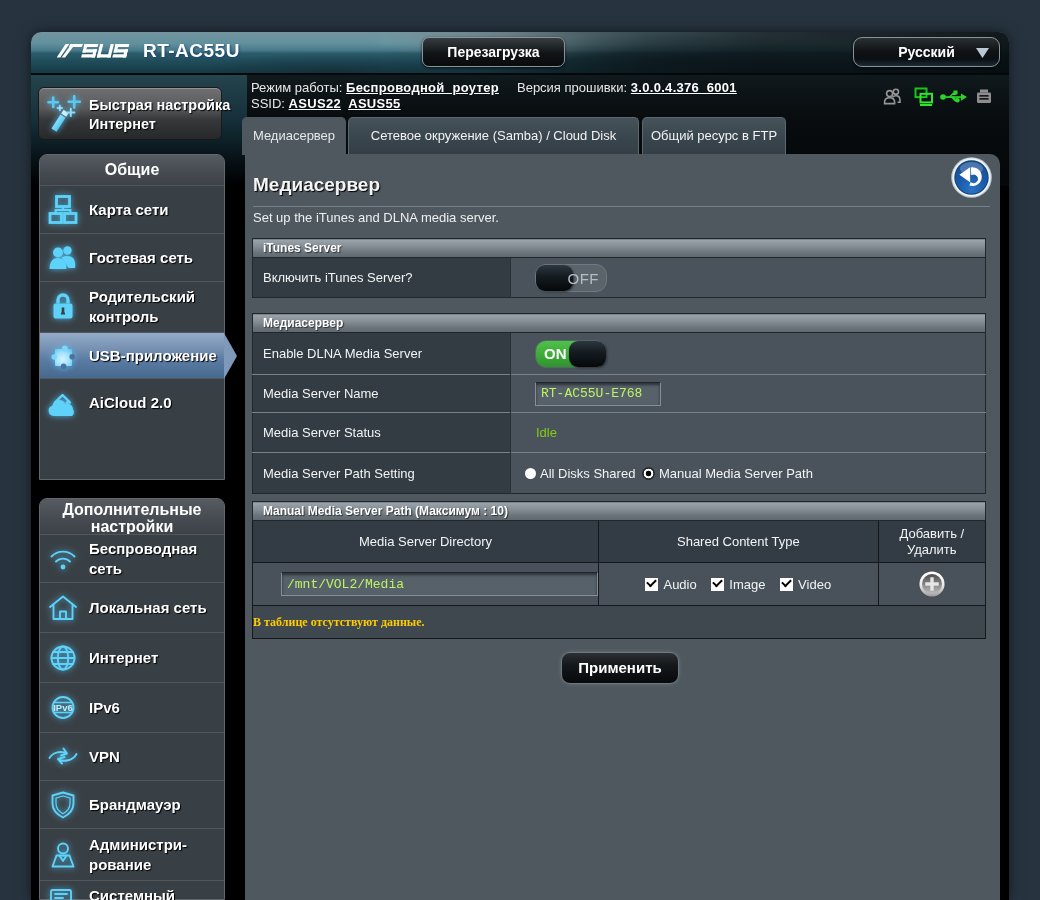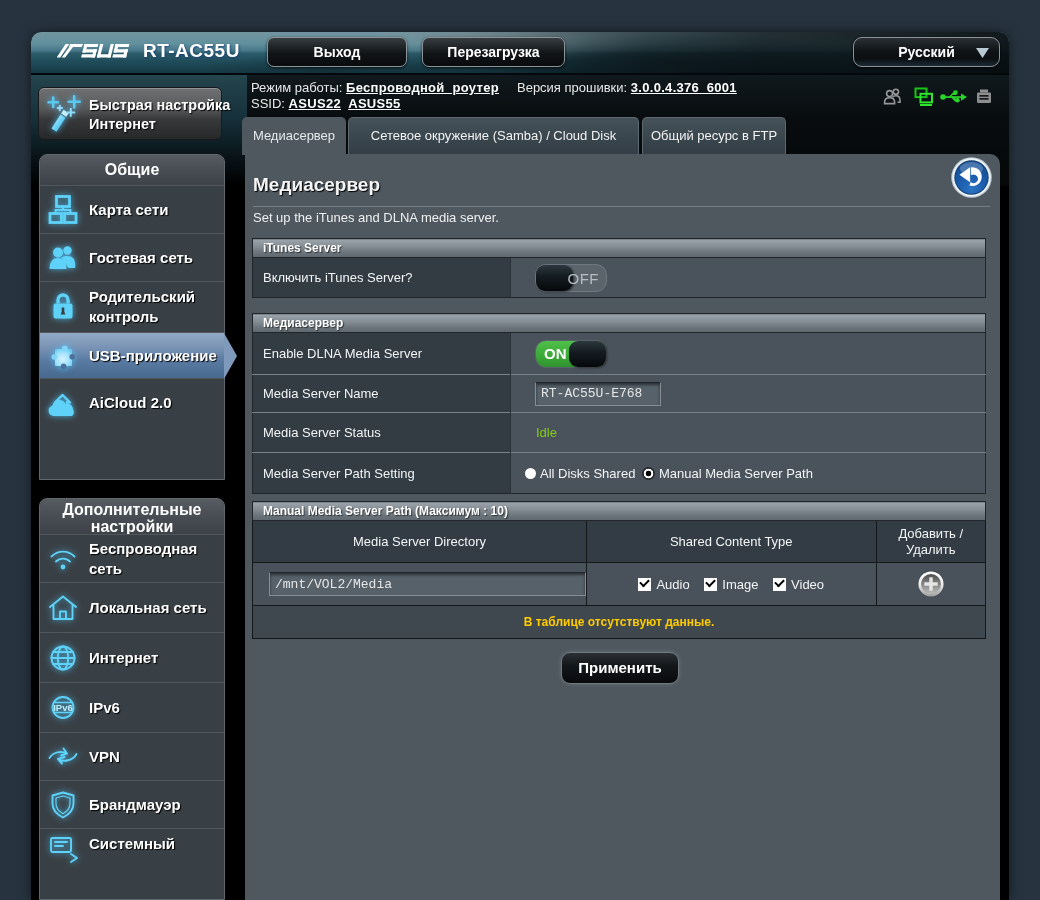--- a/index.html
+++ b/index.html
@@ -62,30 +62,30 @@
 td.vl { background:#4a535b; color:#f2f4f5; font-size:13px; padding-left:24px; }
 tr.sep td { border-top:1px solid #78828a; }
 
 .toggle { position:relative; width:72px; height:28px; border-radius:11px; background:#5b646b; border:1px solid #6e7880; }
 .toggle .knob { position:absolute; left:0px; top:0px; width:37px; height:26px; border-radius:9px; background:linear-gradient(to bottom,#2c373e 0%,#141b20 45%,#05080a 100%); box-shadow:1px 1px 2px rgba(0,0,0,0.5); }
 .toggle .knob.r { left:auto; right:0; }
 .toggle .offtxt { position:absolute; right:7px; top:5px; font-size:15px; color:#b6bec3; letter-spacing:0.5px; }
 .toggle.on { background:linear-gradient(to bottom,#4fc04a 0%,#3aa936 60%,#319230 100%); border:1px solid #59636b; }
 .toggle .ontxt { position:absolute; left:8px; top:4px; font-size:15px; font-weight:bold; color:#fff;text-align:center; }
 
-.txt { height:24px; background:#57616a; border:1px solid #878f95; border-top:1px solid #20262b; box-shadow:inset 0 2px 3px rgba(0,0,0,0.5); color:#e5e5e5; font-family:"Liberation Mono", monospace; font-size:13px; padding:0 0 0 5px; outline:none; }
+.txt { height:24px; background:#57616a; border:1px solid #878f95; border-top:1px solid #20262b; box-shadow:inset 0 2px 3px rgba(0,0,0,0.5); color:#bef264; font-family:"Liberation Mono", monospace; font-size:13px; padding:0 0 0 5px; outline:none; }
 
 .radio { display:inline-block; width:11px; height:11px; border-radius:50%; background:#fff; vertical-align:-1px; }
 .radio.chk { width:13px; height:13px; background:radial-gradient(circle, #000 0 2.6px, #fff 3.1px 4.6px, #23282c 5.1px); vertical-align:-2px; }
 .rlbl { margin-left:4px; }
 
 table.t3 td { border:1px solid #14181b; }
 table.t3 tr.ch td { background:#333c44; color:#f2f4f5; font-size:13px; text-align:center; line-height:16px; }
 table.t3 tr.cr td { background:#49525a; text-align:center; color:#f2f4f5; font-size:13px; }
-table.t3 tr.msg td { background:#3f484f; color:#ffcc00; font-family:Liberation Sans, sans-serif; font-size:12px; font-weight:bold; text-align:center; }
+table.t3 tr.msg td { background:#3f484f; color:#ffcc00; font-family:Liberation Serif, serif; font-size:12px; font-weight:bold; text-align:left; }
 .cb { display:inline-block; width:13px; height:13px; background:#fff; vertical-align:-2px; position:relative; }
 .cb:after { content:""; position:absolute; left:2px; top:1px; width:7px; height:4px; border-left:2.5px solid #000; border-bottom:2.5px solid #000; transform:rotate(-45deg); }
 .cblbl { margin-left:5px; }
 #applybtn { position:absolute; left:316px; top:498px; width:118px; height:32px; border-radius:9px; background:linear-gradient(to bottom,#2b3034 0%,#15181b 40%,#07090b 100%); border:1px solid #71797f; color:#fff; font-size:15px; font-weight:bold; text-align:center; line-height:30px; box-shadow:0 0 4px rgba(180,190,200,0.25); }
 </style>
 </head>
 <body>
 <div id="frame">
   <div id="band"></div>
     <div id="band-smudge"></div>
@@ -108,21 +108,20 @@
       <rect x="50.7" y="0" width="3.2" height="13.4"></rect>
       <rect x="40.1" y="10.3" width="13.8" height="3.1"></rect>
       <rect x="55.6" y="0" width="13.8" height="3.1"></rect>
       <rect x="55.6" y="0" width="3.2" height="8.4"></rect>
       <rect x="55.6" y="5.3" width="13.8" height="3.1"></rect>
       <rect x="66.2" y="5.3" width="3.2" height="8.1"></rect>
       <rect x="55.6" y="10.3" width="13.8" height="3.1"></rect>
     </g>
   </svg>
   <div id="model">RT-AC55U</div>
-  <div class="topbtn" style="left:236px; top:5px; width:140px;">Выход</div>
   <div class="topbtn" style="left:391px; top:5px; width:143px;">Перезагрузка</div>
   <div class="topbtn" style="left:822px; top:5px; width:147px; border-radius:9px; background:linear-gradient(to bottom,#2a3034 0%,#101417 45%,#0b0f12 75%,#1b2a34 100%);">Русский
     <svg style="position:absolute; right:10px; top:10px;" width="13" height="10" viewBox="0 0 13 10">
         <path d="M0,0 H13 L6.5,10 Z" fill="#b9c9d4"></path>
       </svg>
   </div>
 
   <div id="sub1">Режим работы: <b>Беспроводной&nbsp; роутер</b> &nbsp;&nbsp;&nbsp;&nbsp;Версия прошивки: <b>3.0.0.4.376_6001</b></div>
   <div id="sub2">SSID: <b>ASUS22</b>&nbsp; <b>ASUS55</b></div>
   <div id="hicons">
@@ -272,20 +271,28 @@
       </svg>
         <span class="lbl">VPN</span>
       </div>
     <div class="sitem" style="height:48px;">
         <svg class="ic glow ol" viewBox="0 0 32 32">
         <path d="M16,3.5 L26.5,6.5 V14.5 C26.5,21 22,25.5 16,28.5 C10,25.5 5.5,21 5.5,14.5 V6.5 Z"></path>
         <path d="M16,7 L23,9 V14.5 C23,19 20,22.5 16,24.8 C12,22.5 9,19 9,14.5 V9 Z" stroke-width="1.2"></path>
       </svg>
         <span class="lbl">Брандмауэр</span>
       </div>
+    <div class="sitem" style="height:52px;">
+        <svg class="ic glow ol" viewBox="0 0 32 32">
+        <circle cx="16" cy="9.5" r="5"></circle>
+        <path d="M5.5,27.5 L9.5,16.5 H22.5 L26.5,27.5 Z"></path>
+        <path d="M12.5,16.5 L16,22 L19.5,16.5"></path>
+      </svg>
+        <span class="lbl">Администри-<br>рование</span>
+      </div>
     <div class="sitem" style="height:57px;">
         <svg class="ic glow ol" viewBox="0 0 32 32" style="top:21px;">
         <rect x="4" y="4" width="20" height="14" rx="1.5"></rect>
         <path d="M8,8 H20 M8,12 H16"></path>
         <path d="M24,20 L30,24 L24,28"></path>
       </svg>
         <span class="lbl" style="top:5px; transform:none;">Системный</span>
       </div>
   </div>
 
@@ -366,21 +373,21 @@
       <tbody>
           <tr>
             <th class="hd" colspan="3">Manual Media Server Path (Максимум : 10)</th>
           </tr>
       <tr class="ch">
         <td style="width:332px; height:42px;">Media Server Directory</td>
         <td style="width:292px;">Shared Content Type</td>
         <td style="width:110px;">Добавить /<br>Удалить</td>
       </tr>
       <tr class="cr">
-        <td style="height:43px; text-align:left; padding-left:16px;"><input class="txt mono" style="width: 317px;" value="/mnt/VOL2/Media"></td>
+        <td style="height:43px; text-align:left; padding-left:28px;"><input class="txt mono" style="width: 317px;" value="/mnt/VOL2/Media"></td>
         <td style="padding-left:0;">
           <span class="cb"></span><span class="cblbl">Audio</span>
           <span class="cb" style="margin-left:11px;"></span><span class="cblbl">Image</span>
           <span class="cb" style="margin-left:11px;"></span><span class="cblbl">Video</span>
         </td>
         <td>
           <svg width="28" height="28" viewBox="0 0 28 28" style="vertical-align:middle;">
             <circle cx="14" cy="14" r="13.2" fill="rgba(40,45,50,0.35)"></circle>
             <circle cx="14" cy="14" r="12.6" fill="url(#pg)"></circle>
             <circle cx="14" cy="14" r="10" fill="url(#pginner)"></circle>

